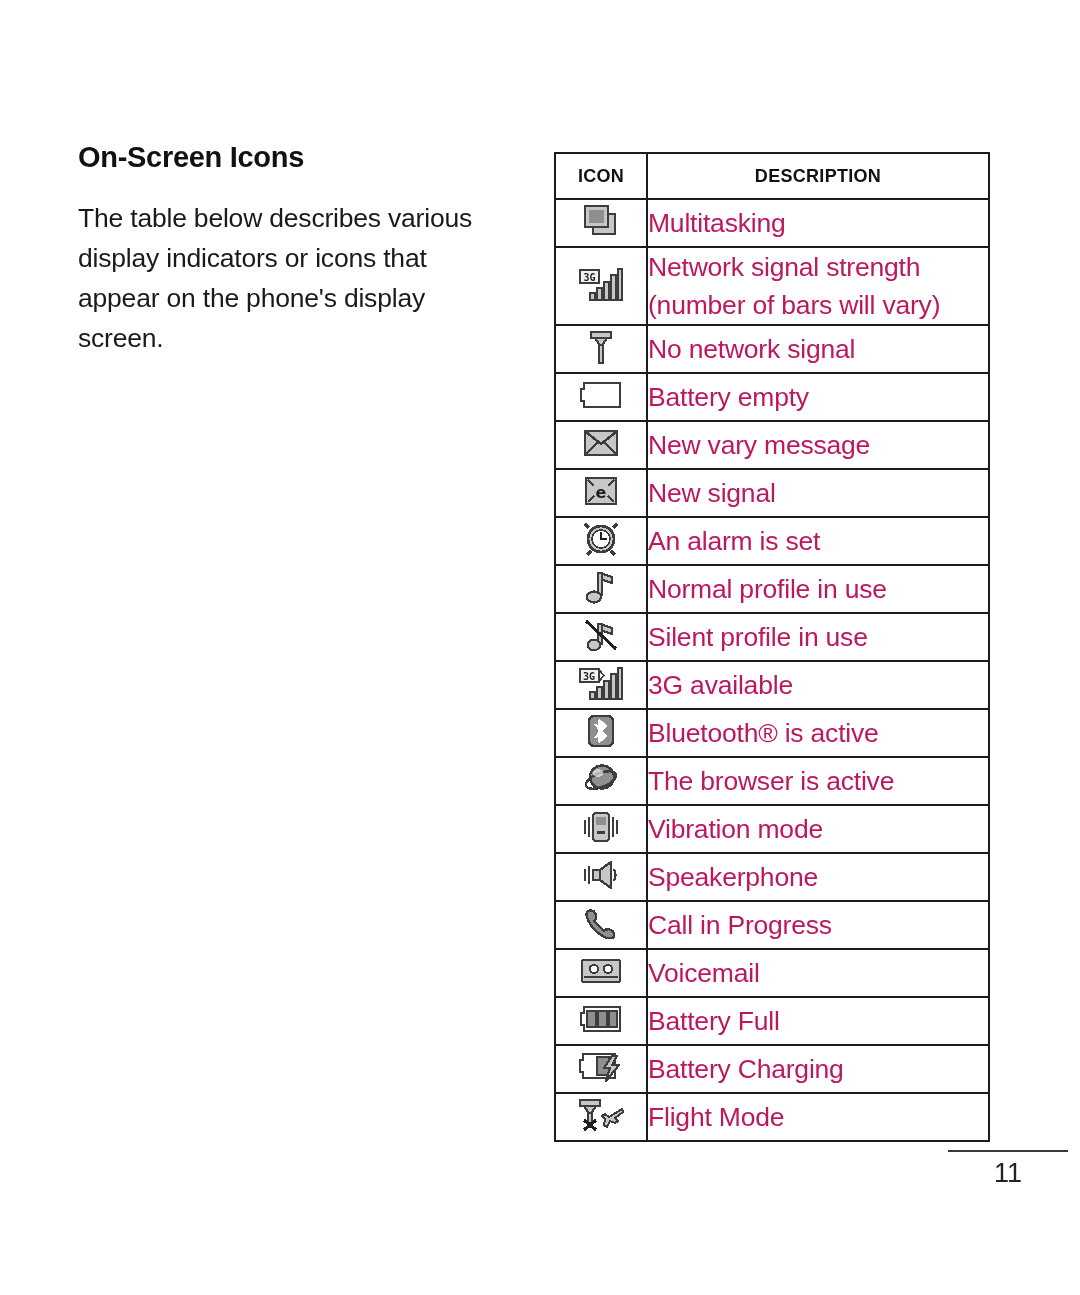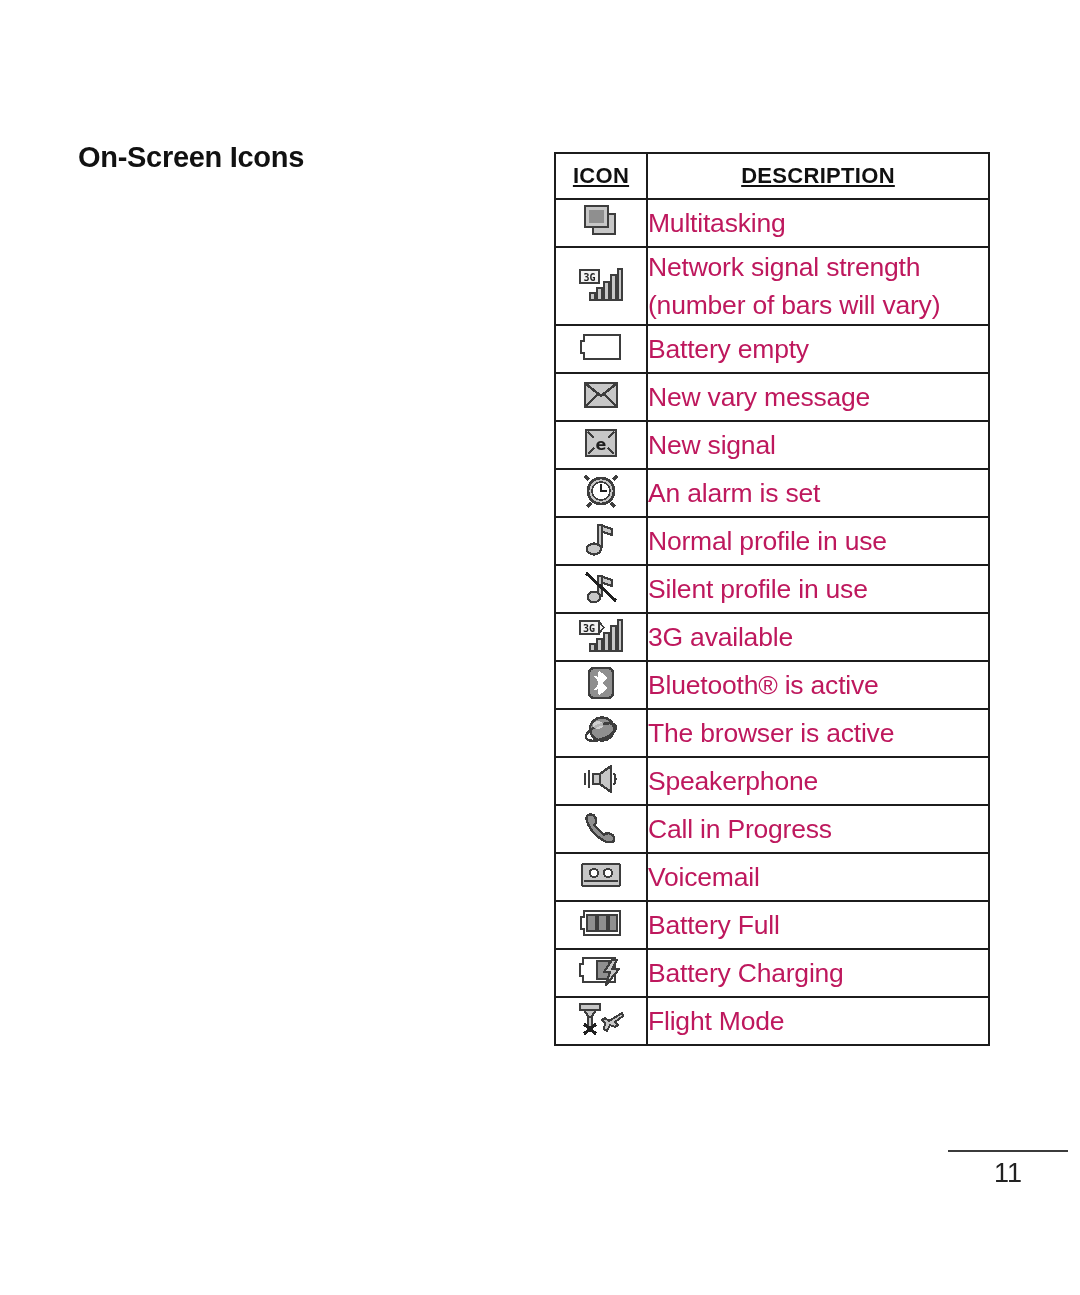--- a/index.html
+++ b/index.html
@@ -51,26 +51,25 @@
   #icon-table td, #icon-table th {
     border: 2.2px solid #1c1c1c;
     padding: 0;
     vertical-align: middle;
   }
   .col-icon { width: 92px; }
   .col-desc { width: 342px; }
 
   thead th {
     height: 44px;
-    font-size: 22px;
+    font-size: 18px;
     font-weight: bold;
     letter-spacing: 0.3px;
     text-align: center;
     color: #111111;
-    text-decoration: underline;
   }
 
   td.cell-icon {
     text-align: center;
     height: 46px;
   }
   td.cell-desc {
     font-size: 26.5px;
     line-height: 38px;
     letter-spacing: -0.2px;
@@ -103,20 +102,21 @@
     font-size: 27px;
     color: #222222;
     letter-spacing: 0px;
   }
 </style>
 </head>
 <body>
 
 <div id="left-column">
   <h1 id="page-heading">On-Screen Icons</h1>
+  <p id="intro-paragraph">The table below describes various display indicators or icons that appear on the phone's display screen.</p>
 </div>
 
 <table id="icon-table">
   <colgroup>
     <col class="col-icon">
       <col class="col-desc">
   </colgroup>
   <thead>
     <tr>
       <th>ICON</th>
@@ -138,20 +138,28 @@
               <text x="10.5" y="14.5" font-family="DejaVu Sans Mono, monospace" font-size="10" font-weight="bold" fill="#1f1f1f" text-anchor="middle">3G</text>
               <rect x="11" y="27" width="5" height="7" fill="#c7c7c7" stroke="#3d3d3d" stroke-width="1.8"></rect>
               <rect x="18" y="22" width="5" height="12" fill="#c7c7c7" stroke="#3d3d3d" stroke-width="1.8"></rect>
               <rect x="25" y="16" width="5" height="18" fill="#c7c7c7" stroke="#3d3d3d" stroke-width="1.8"></rect>
               <rect x="32" y="9" width="5" height="25" fill="#c7c7c7" stroke="#3d3d3d" stroke-width="1.8"></rect>
               <rect x="39" y="3" width="4" height="31" fill="#c7c7c7" stroke="#3d3d3d" stroke-width="1.8"></rect>
             </svg></span></td>
         <td class="cell-desc desc-two-line">Network signal strength<br>(number of bars will vary)</td>
       </tr>
       <tr>
+        <td class="cell-icon"><span class="icon-wrap"><svg width="26" height="36" viewBox="0 0 26 36" xmlns="http://www.w3.org/2000/svg" shape-rendering="crispEdges">
+              <rect x="3" y="3" width="20" height="6" fill="#c7c7c7" stroke="#3d3d3d" stroke-width="2"></rect>
+              <path d="M7 9 L13 18 L19 9 Z" fill="#c7c7c7" stroke="#3d3d3d" stroke-width="2"></path>
+              <rect x="11" y="16" width="4" height="18" fill="#c7c7c7" stroke="#3d3d3d" stroke-width="2"></rect>
+            </svg></span></td>
+        <td class="cell-desc">No network signal</td>
+      </tr>
+      <tr>
         <td class="cell-icon"><span class="icon-wrap"><svg width="42" height="28" viewBox="0 0 42 28" xmlns="http://www.w3.org/2000/svg" shape-rendering="crispEdges">
               <path d="M4 2 H40 V26 H4 V20 H1 V8 H4 Z" fill="#ffffff" stroke="#3d3d3d" stroke-width="2.6" stroke-linejoin="miter"></path>
             </svg></span></td>
         <td class="cell-desc">Battery empty</td>
       </tr>
       <tr>
         <td class="cell-icon"><span class="icon-wrap"><svg width="36" height="28" viewBox="0 0 36 28" xmlns="http://www.w3.org/2000/svg" shape-rendering="crispEdges">
               <rect x="2" y="2" width="32" height="24" fill="#c7c7c7" stroke="#3d3d3d" stroke-width="2.6"></rect>
               <path d="M3 3 L18 15 L33 3" fill="none" stroke="#3d3d3d" stroke-width="2.4"></path>
               <path d="M3 25 L14 14 M33 25 L22 14" fill="none" stroke="#3d3d3d" stroke-width="2"></path>
@@ -215,20 +223,29 @@
       </tr>
       <tr>
         <td class="cell-icon"><span class="icon-wrap"><svg width="34" height="32" viewBox="0 0 34 32" xmlns="http://www.w3.org/2000/svg" shape-rendering="crispEdges">
               <ellipse cx="18" cy="14" rx="12" ry="11.5" fill="#8f8f8f" stroke="#3d3d3d" stroke-width="2.4"></ellipse>
               <ellipse cx="17" cy="17" rx="16" ry="7" fill="none" stroke="#3d3d3d" stroke-width="2.6" transform="rotate(-22 17 17)"></ellipse>
               <ellipse cx="14" cy="10" rx="5" ry="4" fill="#f2f2f2" opacity="0.65"></ellipse>
             </svg></span></td>
         <td class="cell-desc">The browser is active</td>
       </tr>
       <tr>
+        <td class="cell-icon"><span class="icon-wrap"><svg width="36" height="34" viewBox="0 0 36 34" xmlns="http://www.w3.org/2000/svg" shape-rendering="crispEdges">
+              <path d="M2 10 V24 M6 7 V27 M34 10 V24 M30 7 V27" stroke="#3d3d3d" stroke-width="2.6" fill="none"></path>
+              <rect x="10" y="3" width="16" height="28" rx="3" fill="#c7c7c7" stroke="#3d3d3d" stroke-width="2.6"></rect>
+              <rect x="13" y="7" width="10" height="8" fill="#8f8f8f"></rect>
+              <rect x="14" y="21" width="8" height="2.6" fill="#3d3d3d"></rect>
+            </svg></span></td>
+        <td class="cell-desc">Vibration mode</td>
+      </tr>
+      <tr>
         <td class="cell-icon"><span class="icon-wrap"><svg width="36" height="32" viewBox="0 0 36 32" xmlns="http://www.w3.org/2000/svg" shape-rendering="crispEdges">
               <path d="M2 10 V22 M6 7 V25" stroke="#3d3d3d" stroke-width="2.6" fill="none"></path>
               <rect x="10" y="11" width="7" height="10" fill="#c7c7c7" stroke="#3d3d3d" stroke-width="2.2"></rect>
               <path d="M17 11 L28 3 V29 L17 21 Z" fill="#c7c7c7" stroke="#3d3d3d" stroke-width="2.4" stroke-linejoin="round"></path>
               <path d="M31 10 Q34 16 31 22" stroke="#3d3d3d" stroke-width="2.2" fill="none"></path>
             </svg></span></td>
         <td class="cell-desc">Speakerphone</td>
       </tr>
       <tr>
         <td class="cell-icon"><span class="icon-wrap"><svg width="34" height="32" viewBox="0 0 34 32" xmlns="http://www.w3.org/2000/svg" shape-rendering="crispEdges">

